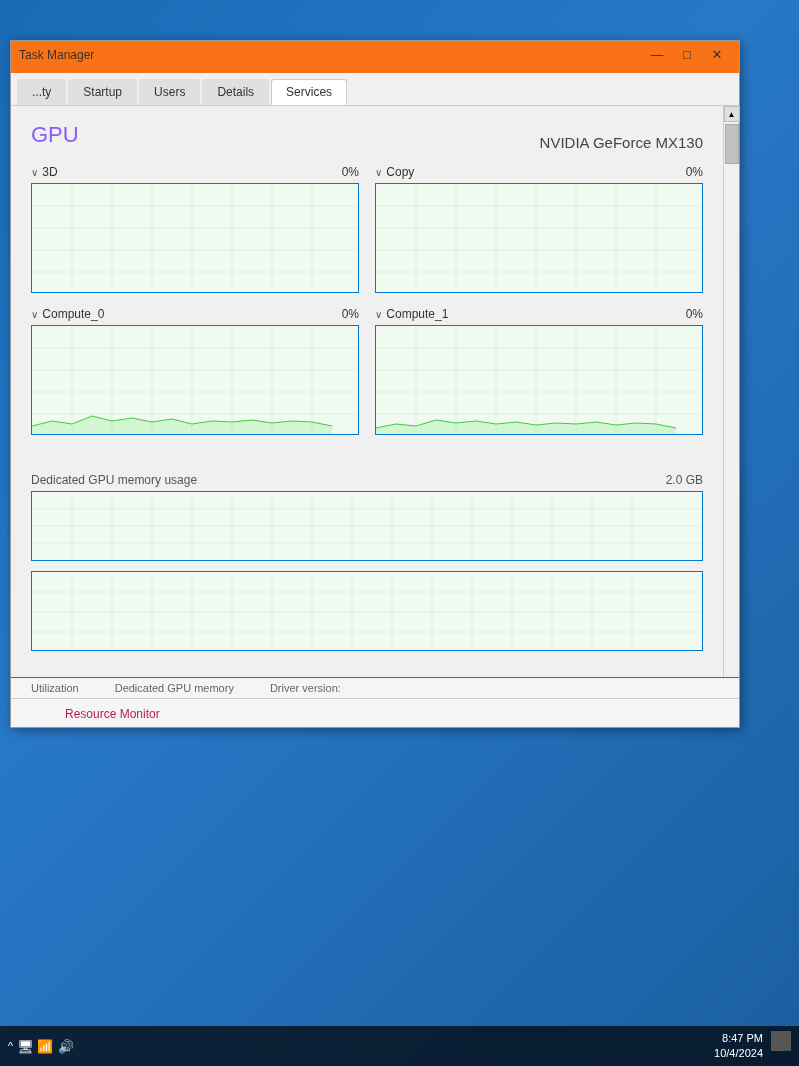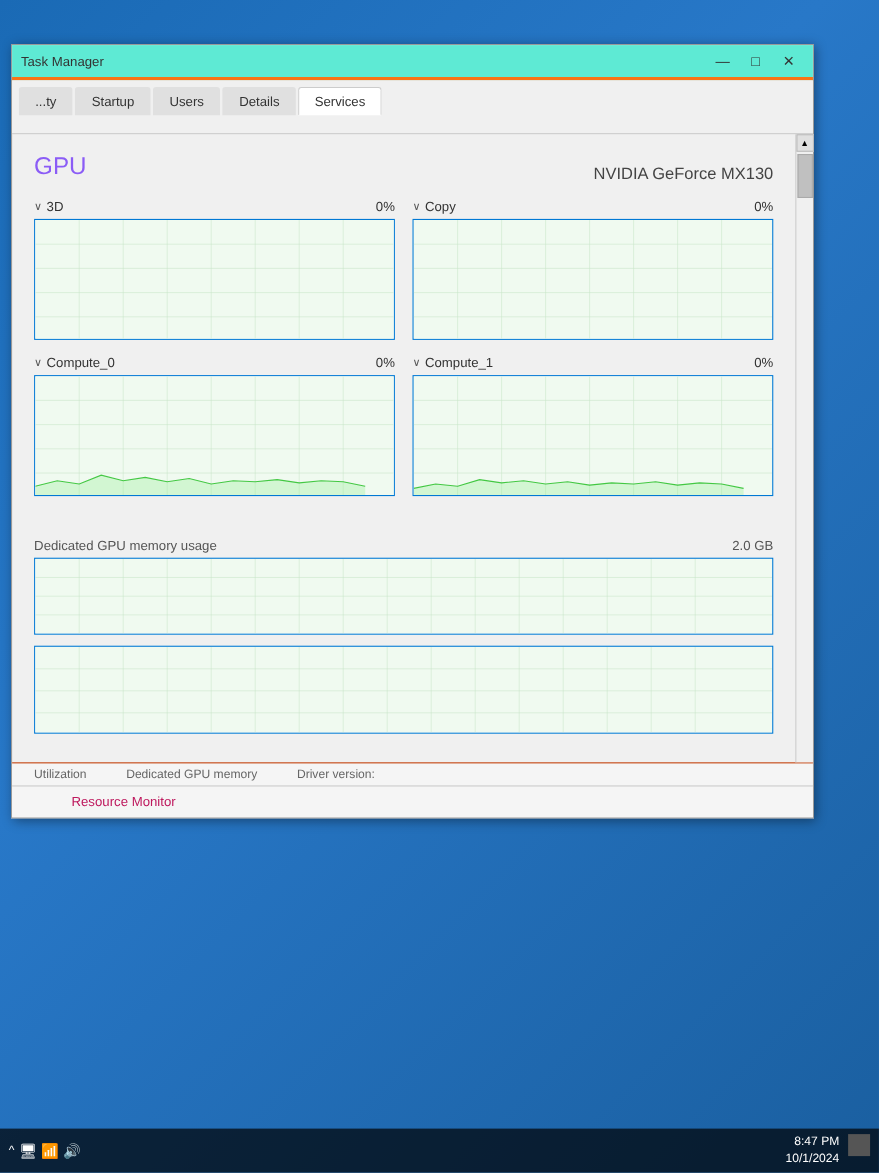--- a/index.html
+++ b/index.html
@@ -26,26 +26,26 @@
       left: 10px;
       width: 730px;
       background: #f0f0f0;
       border: 1px solid #999;
       box-shadow: 2px 2px 10px rgba(0,0,0,0.4);
     }
 
     
     .title-bar {
       height: 32px;
-      background: #5eead4;
+      background: #f97316;
       display: flex;
       align-items: center;
       justify-content: space-between;
       padding: 0 8px;
-      border-bottom: 3px solid #f97316;
+      border-bottom: 5px solid #f97316;
     }
     .title-bar-title {
       font-size: 12px;
       color: #333;
     }
     .title-bar-controls {
       display: flex;
       gap: 2px;
     }
     .title-btn {
@@ -58,21 +58,21 @@
       color: #333;
       display: flex;
       align-items: center;
       justify-content: center;
     }
 
     
     .tabs {
       display: flex;
       background: #f0f0f0;
-      padding: 6px 6px 16px 6px;
+      padding: 6px 6px 0 6px;
       border-bottom: 1px solid #ccc;
       gap: 2px;
     }
     .tab {
       padding: 5px 14px;
       font-size: 12px;
       color: #333;
       cursor: pointer;
       border: 1px solid transparent;
       background: #e0e0e0;
@@ -524,17 +524,17 @@
 <div class="taskbar">
   <div class="taskbar-left">
     <span class="taskbar-chevron">^</span>
     <span style="color:white;font-size:13px;">🖥</span>
     <span style="color:white;font-size:13px;">📶</span>
     <span style="color:white;font-size:13px;">🔊</span>
   </div>
   <div class="taskbar-right">
     <div class="taskbar-time">
       <div>8:47 PM</div>
-      <div>10/1/2024</div>
+      <div>10/4/2024</div>
     </div>
     <div class="taskbar-btn"></div>
   </div>
 </div>
 
 </body></html>

